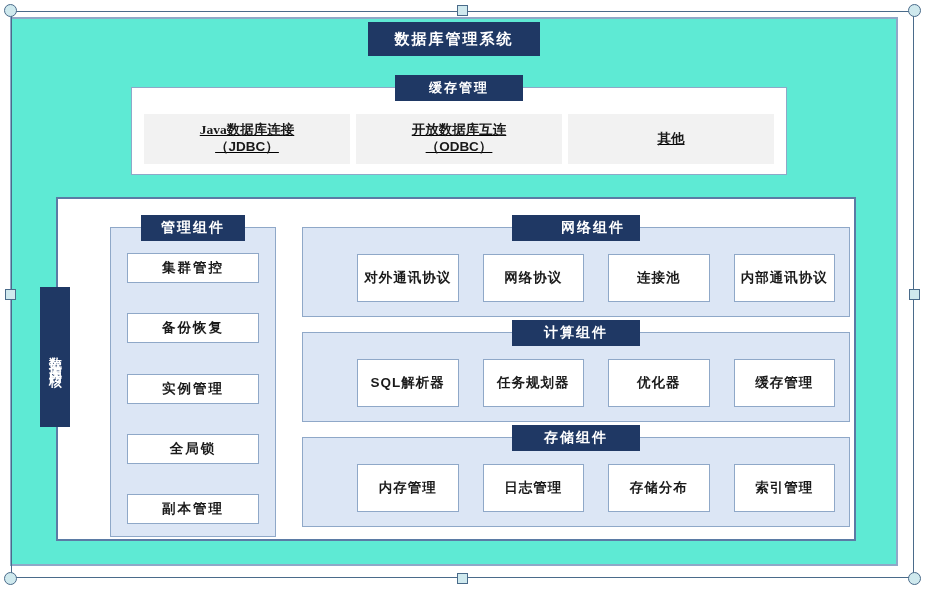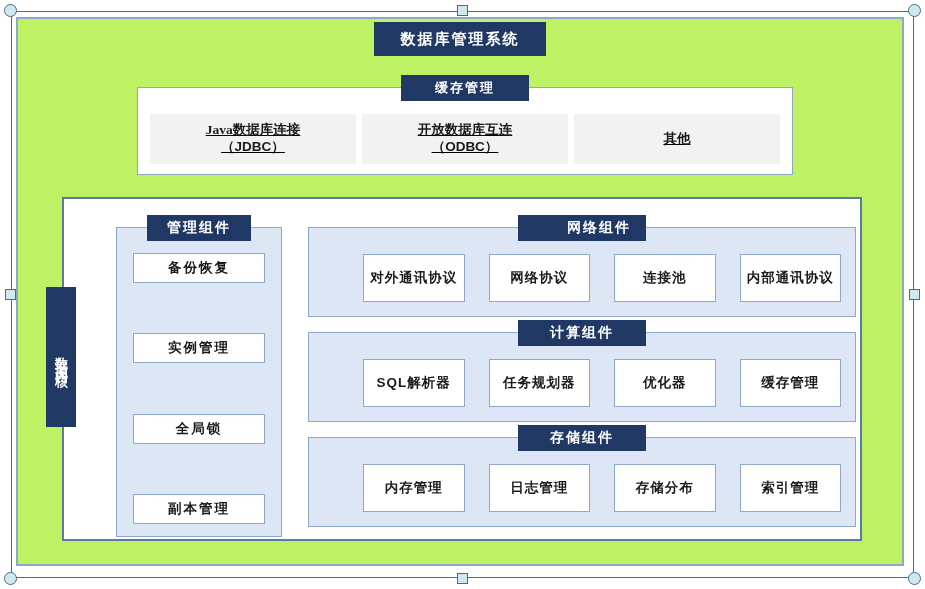--- a/index.html
+++ b/index.html
@@ -51,25 +51,25 @@
   .h-bl { left: -7px;  bottom: -7px; }
   .h-br { right: -7px; bottom: -7px; }
   .h-tc { left: 50%; margin-left: -6px; top: -6px; }
   .h-bc { left: 50%; margin-left: -6px; bottom: -6px; }
   .h-ml { left: -6px;  top: 50%; margin-top: -6px; }
   .h-mr { right: -6px; top: 50%; margin-top: -6px; }
 
   
   #diagram-root {
     position: absolute;
-    left: 16px;
+    left: 10px;
     top: 17px;
     width: 888px;
     height: 549px;
-    background: #bef264;
+    background: #5eead4;
     border: 2px solid #8fa8c8;
     box-sizing: border-box;
   }
 
   
   .badge {
     background: #1f3864;
     color: #ffffff;
     font-weight: bold;
     letter-spacing: 2px;
@@ -261,20 +261,21 @@
     </div>
   </div>
 
   <div id="kernel-box"></div>
 
   <div id="kernel-label">数据库内核</div>
 
   <div class="sub-panel" id="mgmt-panel">
     <div class="badge sub-badge" id="mgmt-badge">管理组件</div>
     <div id="mgmt-items">
+      <div class="cell">集群管控</div>
       <div class="cell">备份恢复</div>
       <div class="cell">实例管理</div>
       <div class="cell">全局锁</div>
       <div class="cell">副本管理</div>
     </div>
   </div>
 
   <div class="sub-panel" id="network-panel">
     <div class="badge sub-badge" id="network-badge">网络组件</div>
     <div class="row-items">

